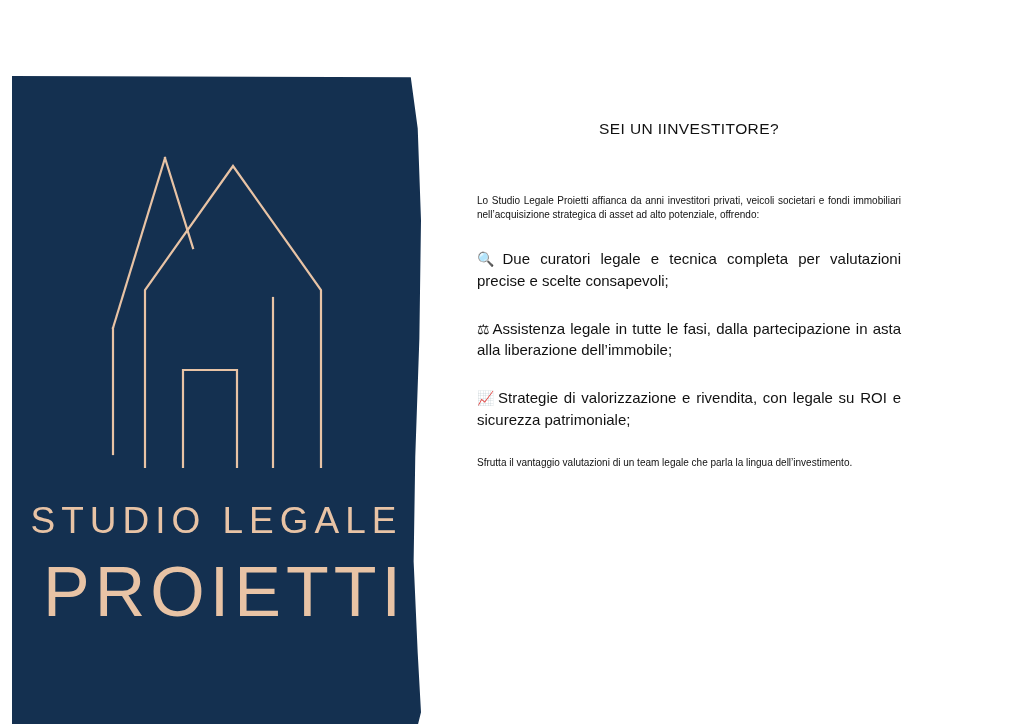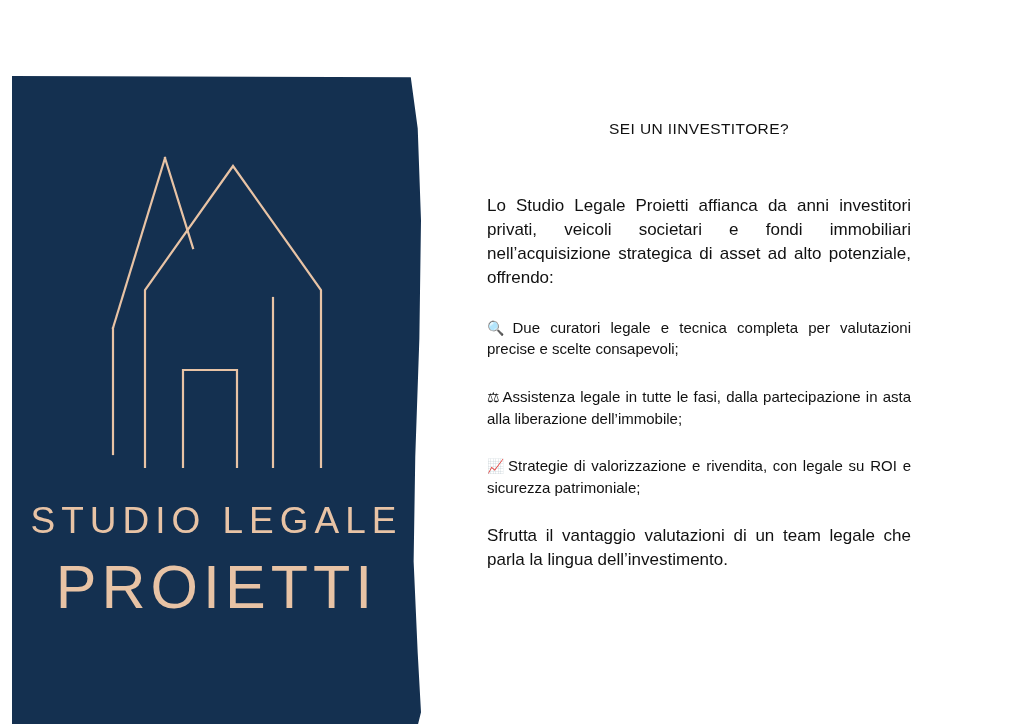--- a/index.html
+++ b/index.html
@@ -50,43 +50,44 @@
     letter-spacing: 4px;
     font-weight: 400;
   }
   #logo-word-1 {
     top: 424px;
     font-size: 37px;
     letter-spacing: 6px;
   }
   #logo-word-2 {
     top: 476px;
-    font-size: 61px;
+    font-size: 70px;
     letter-spacing: 5px;
+    padding-left: 8px;
   }
 
   
   #content {
     position: absolute;
-    left: 487px;
+    left: 477px;
     top: 120px;
     width: 424px;
   }
 
   #doc-heading {
     font-size: 15.5px;
     font-weight: 400;
     text-align: center;
     letter-spacing: 0.4px;
     margin: 0 0 56px 0;
     color: #111111;
   }
 
   .para {
-    font-size: 17px;
+    font-size: 10px;
     line-height: 1.42;
     text-align: justify;
     margin: 0 0 26px 0;
     color: #111111;
   }
   .para:last-child { margin-bottom: 0; }
 
   .bullet-row {
     display: block;
     font-size: 15px;

